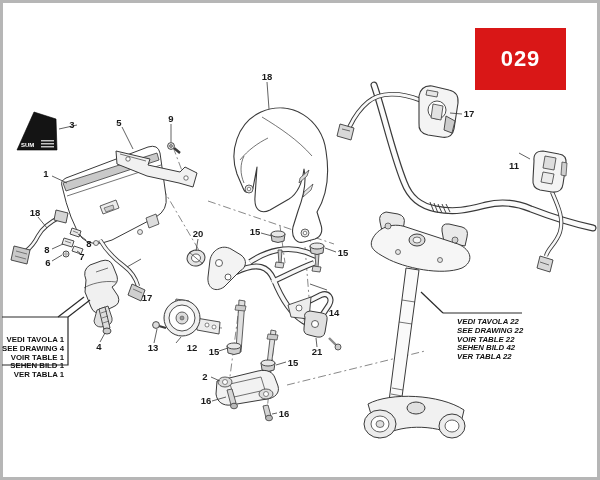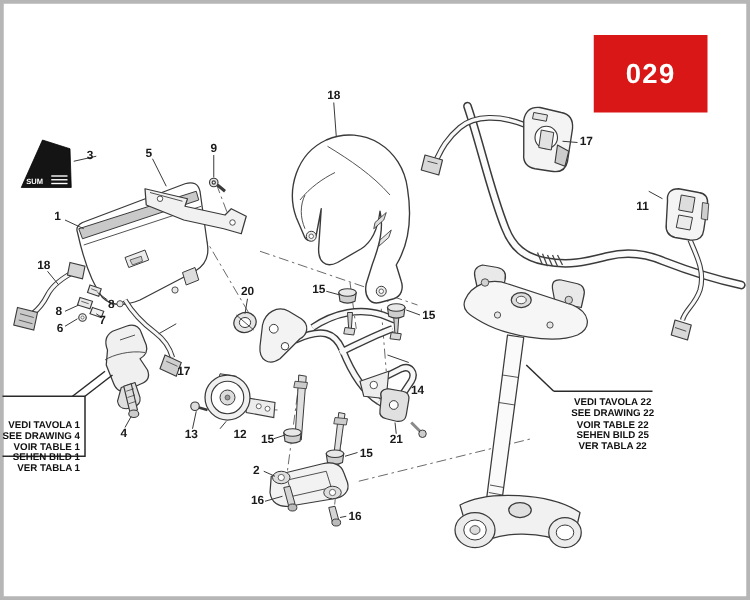--- a/index.html
+++ b/index.html
@@ -15,21 +15,21 @@
   }
   #label-layer{position:absolute;left:0;top:0;width:600px;height:480px;pointer-events:none;}
   .badge{
     position:absolute;left:475px;top:28px;width:91px;height:62px;
     display:flex;align-items:center;justify-content:center;
     font-size:22px;font-weight:bold;letter-spacing:1px;
   }
   .callout{position:absolute;font-size:7.8px;font-weight:bold;color:#111;line-height:8.8px;white-space:nowrap;}
   .callout span{display:block;}
   #callout-left{left:2px;top:320px;width:62px;text-align:right;margin-top:16px;}
-  #callout-right{left:457px;top:318px;text-align:center;}
+  #callout-right{left:457px;top:318px;text-align:left;font-style:italic;}
 </style>
 </head>
 <body>
 
 <div id="stage">
 
 <svg id="art" width="600" height="480" viewBox="0 0 600 480">
 
   <rect x="1.5" y="1.5" width="597" height="477" fill="none" stroke="#b6b6b6" stroke-width="3"></rect>
 
@@ -323,21 +323,21 @@
   <span>VEDI TAVOLA 1</span>
   <span>SEE DRAWING 4</span>
   <span>VOIR TABLE 1</span>
   <span>SEHEN BILD 1</span>
   <span>VER TABLA 1</span>
 </div>
 <div class="callout" id="callout-right">
   <span>VEDI TAVOLA 22</span>
   <span>SEE DRAWING 22</span>
   <span>VOIR TABLE 22</span>
-  <span>SEHEN BILD 25</span>
+  <span>SEHEN BILD 42</span>
   <span>VER TABLA 22</span>
 </div>
 
 <div id="label-layer">
       <span class="plabel" style="left: 46px; top: 174px;">1</span>
       <span class="plabel" style="left: 72px; top: 125px;">3</span>
       <span class="plabel" style="left: 119px; top: 123px;">5</span>
       <span class="plabel" style="left: 171px; top: 119px;">9</span>
       <span class="plabel" style="left: 267px; top: 77px;">18</span>
       <span class="plabel" style="left: 469px; top: 114px;">17</span>

